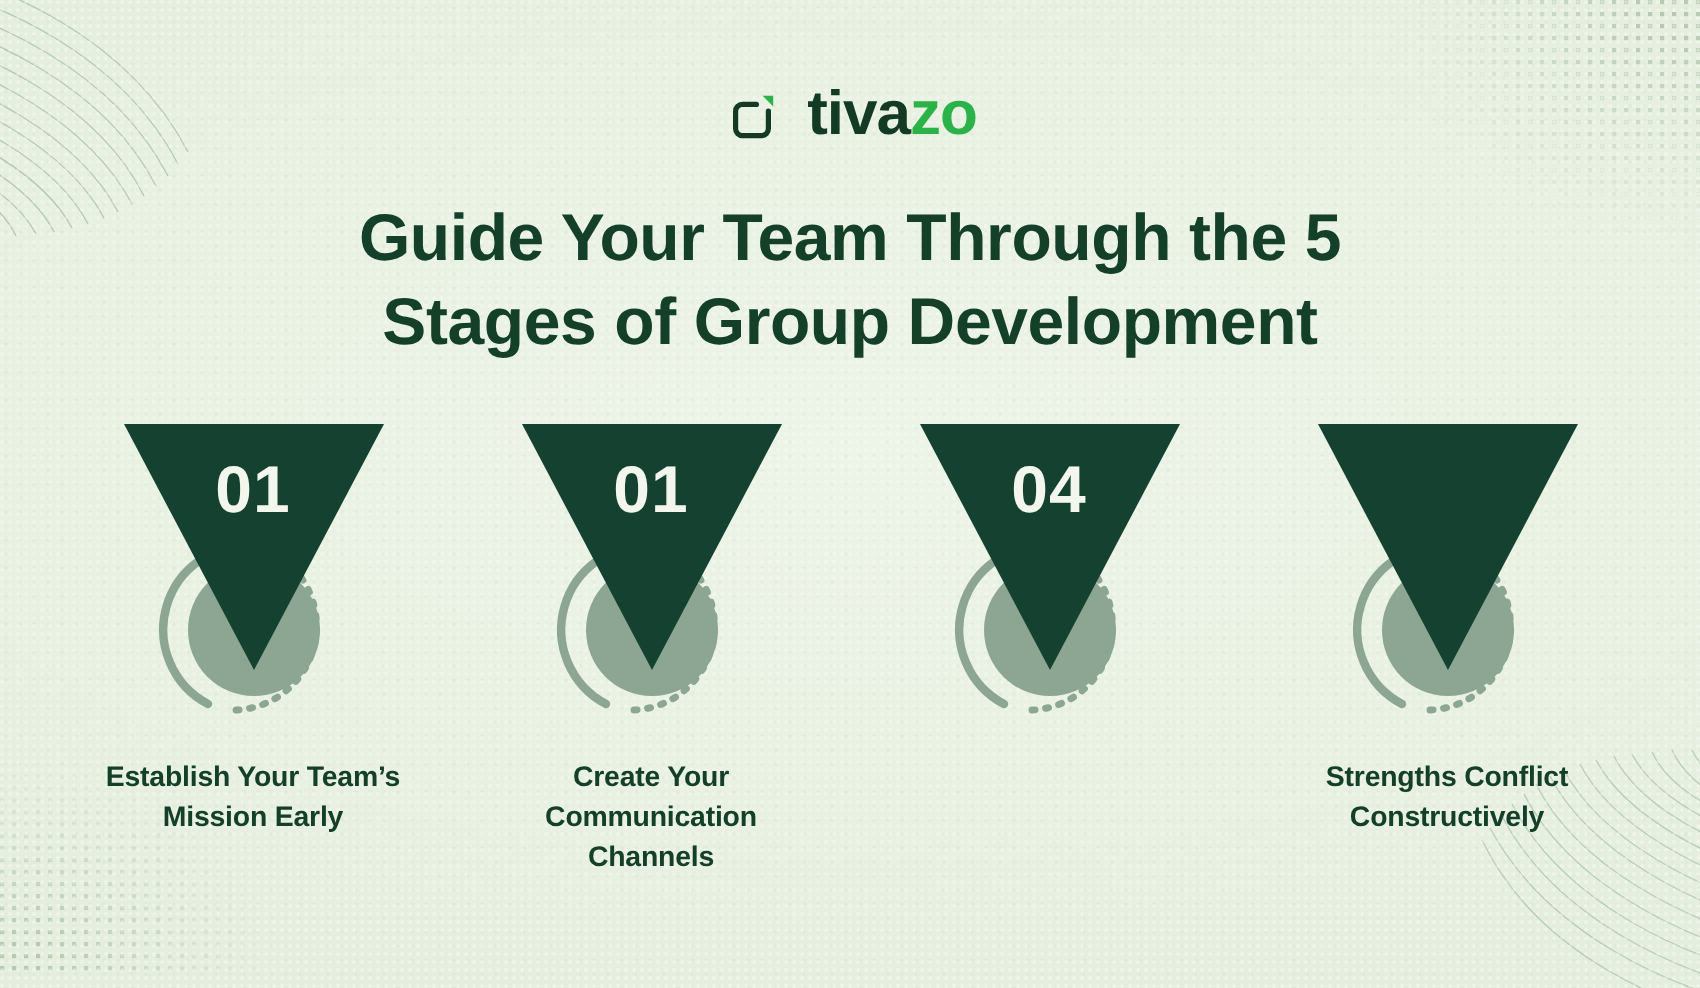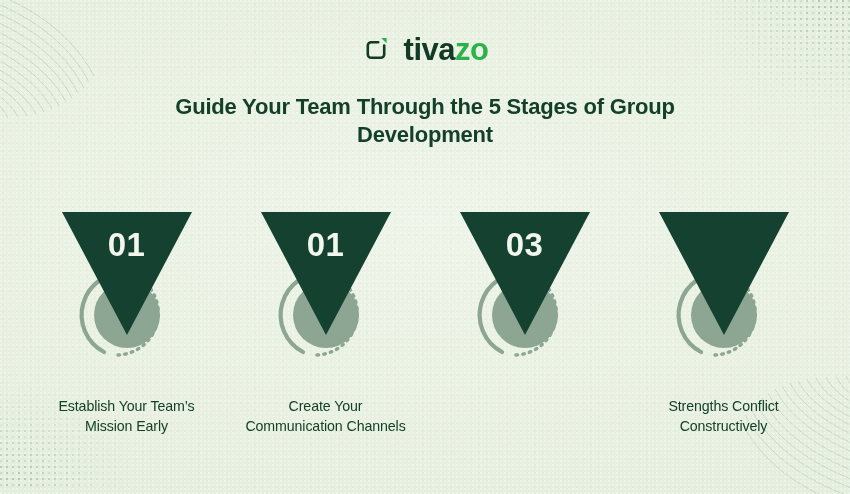--- a/index.html
+++ b/index.html
@@ -51,39 +51,39 @@
   
   .header {
     position: relative;
     padding-top: 34px;
     text-align: center;
     z-index: 3;
   }
 
   .logo {
     display: inline-flex;
-    align-items: flex-start;
+    align-items: flex-end;
     gap: 14px;
     height: 38px;
   }
   .logo-mark { display:block; width:28px; height:28px; }
   .logo-word {
     font-size: 31px;
     font-weight: 700;
     letter-spacing: -0.5px;
     line-height: 1;
     white-space: nowrap;
   }
   .logo-word .tiva { color:#123a25; }
   .logo-word .zo   { color:#2bb34a; }
 
   .title {
     margin: 21px auto 0;
     max-width: 530px;
-    font-size: 22px;
+    font-size: 33px;
     font-weight: 700;
     line-height: 1.26;
     color: #14402a;
     letter-spacing: -0.2px;
   }
 
   
   .stages {
     position: absolute;
     top: 205px;
@@ -93,21 +93,20 @@
     justify-content: center;
     gap: 33px;
     z-index: 3;
   }
 
   .stage {
     width: 166px;
     display: flex;
     flex-direction: column;
     align-items: center;
-    gap: 17px;
   }
 
   .graphic {
     position: relative;
     width: 166px;
     height: 160px;
   }
   .graphic svg { display:block; }
 
   .stage-num {
@@ -120,21 +119,21 @@
     font-weight: 700;
     color: #f2f6ec;
     letter-spacing: 0.5px;
     line-height: 1;
     pointer-events: none;
   }
 
   .stage-label {
     margin-top: 14px;
     font-size: 14.2px;
-    font-weight: 400;
+    font-weight: 700;
     line-height: 1.42;
     color: #14402a;
     text-align: center;
     letter-spacing: -0.1px;
   }
 </style>
 </head>
 <body>
 
 <div class="slide">
@@ -269,21 +268,21 @@
     </div>
 
     <div class="stage">
       <div class="graphic">
         <svg width="166" height="160" viewBox="0 0 166 160" aria-hidden="true">
           <circle cx="83" cy="110" r="33" fill="#8ca693"></circle>
           <path d="M83 68 A42 42 0 0 0 60 147" fill="none" stroke="#8ca693" stroke-width="4.2" stroke-linecap="round"></path>
           <path d="M85 68 A42 42 0 0 1 74 150" fill="none" stroke="#8ca693" stroke-width="3.4" stroke-linecap="round" stroke-dasharray="1.6 5.2"></path>
           <path d="M18 7 L148 7 L83 130 Z" fill="#154230"></path>
         </svg>
-        <div class="stage-num">03</div>
+        <div class="stage-num">04</div>
       </div>
     </div>
 
     <div class="stage">
       <div class="graphic">
         <svg width="166" height="160" viewBox="0 0 166 160" aria-hidden="true">
           <circle cx="83" cy="110" r="33" fill="#8ca693"></circle>
           <path d="M83 68 A42 42 0 0 0 60 147" fill="none" stroke="#8ca693" stroke-width="4.2" stroke-linecap="round"></path>
           <path d="M85 68 A42 42 0 0 1 74 150" fill="none" stroke="#8ca693" stroke-width="3.4" stroke-linecap="round" stroke-dasharray="1.6 5.2"></path>
           <path d="M18 7 L148 7 L83 130 Z" fill="#154230"></path>

